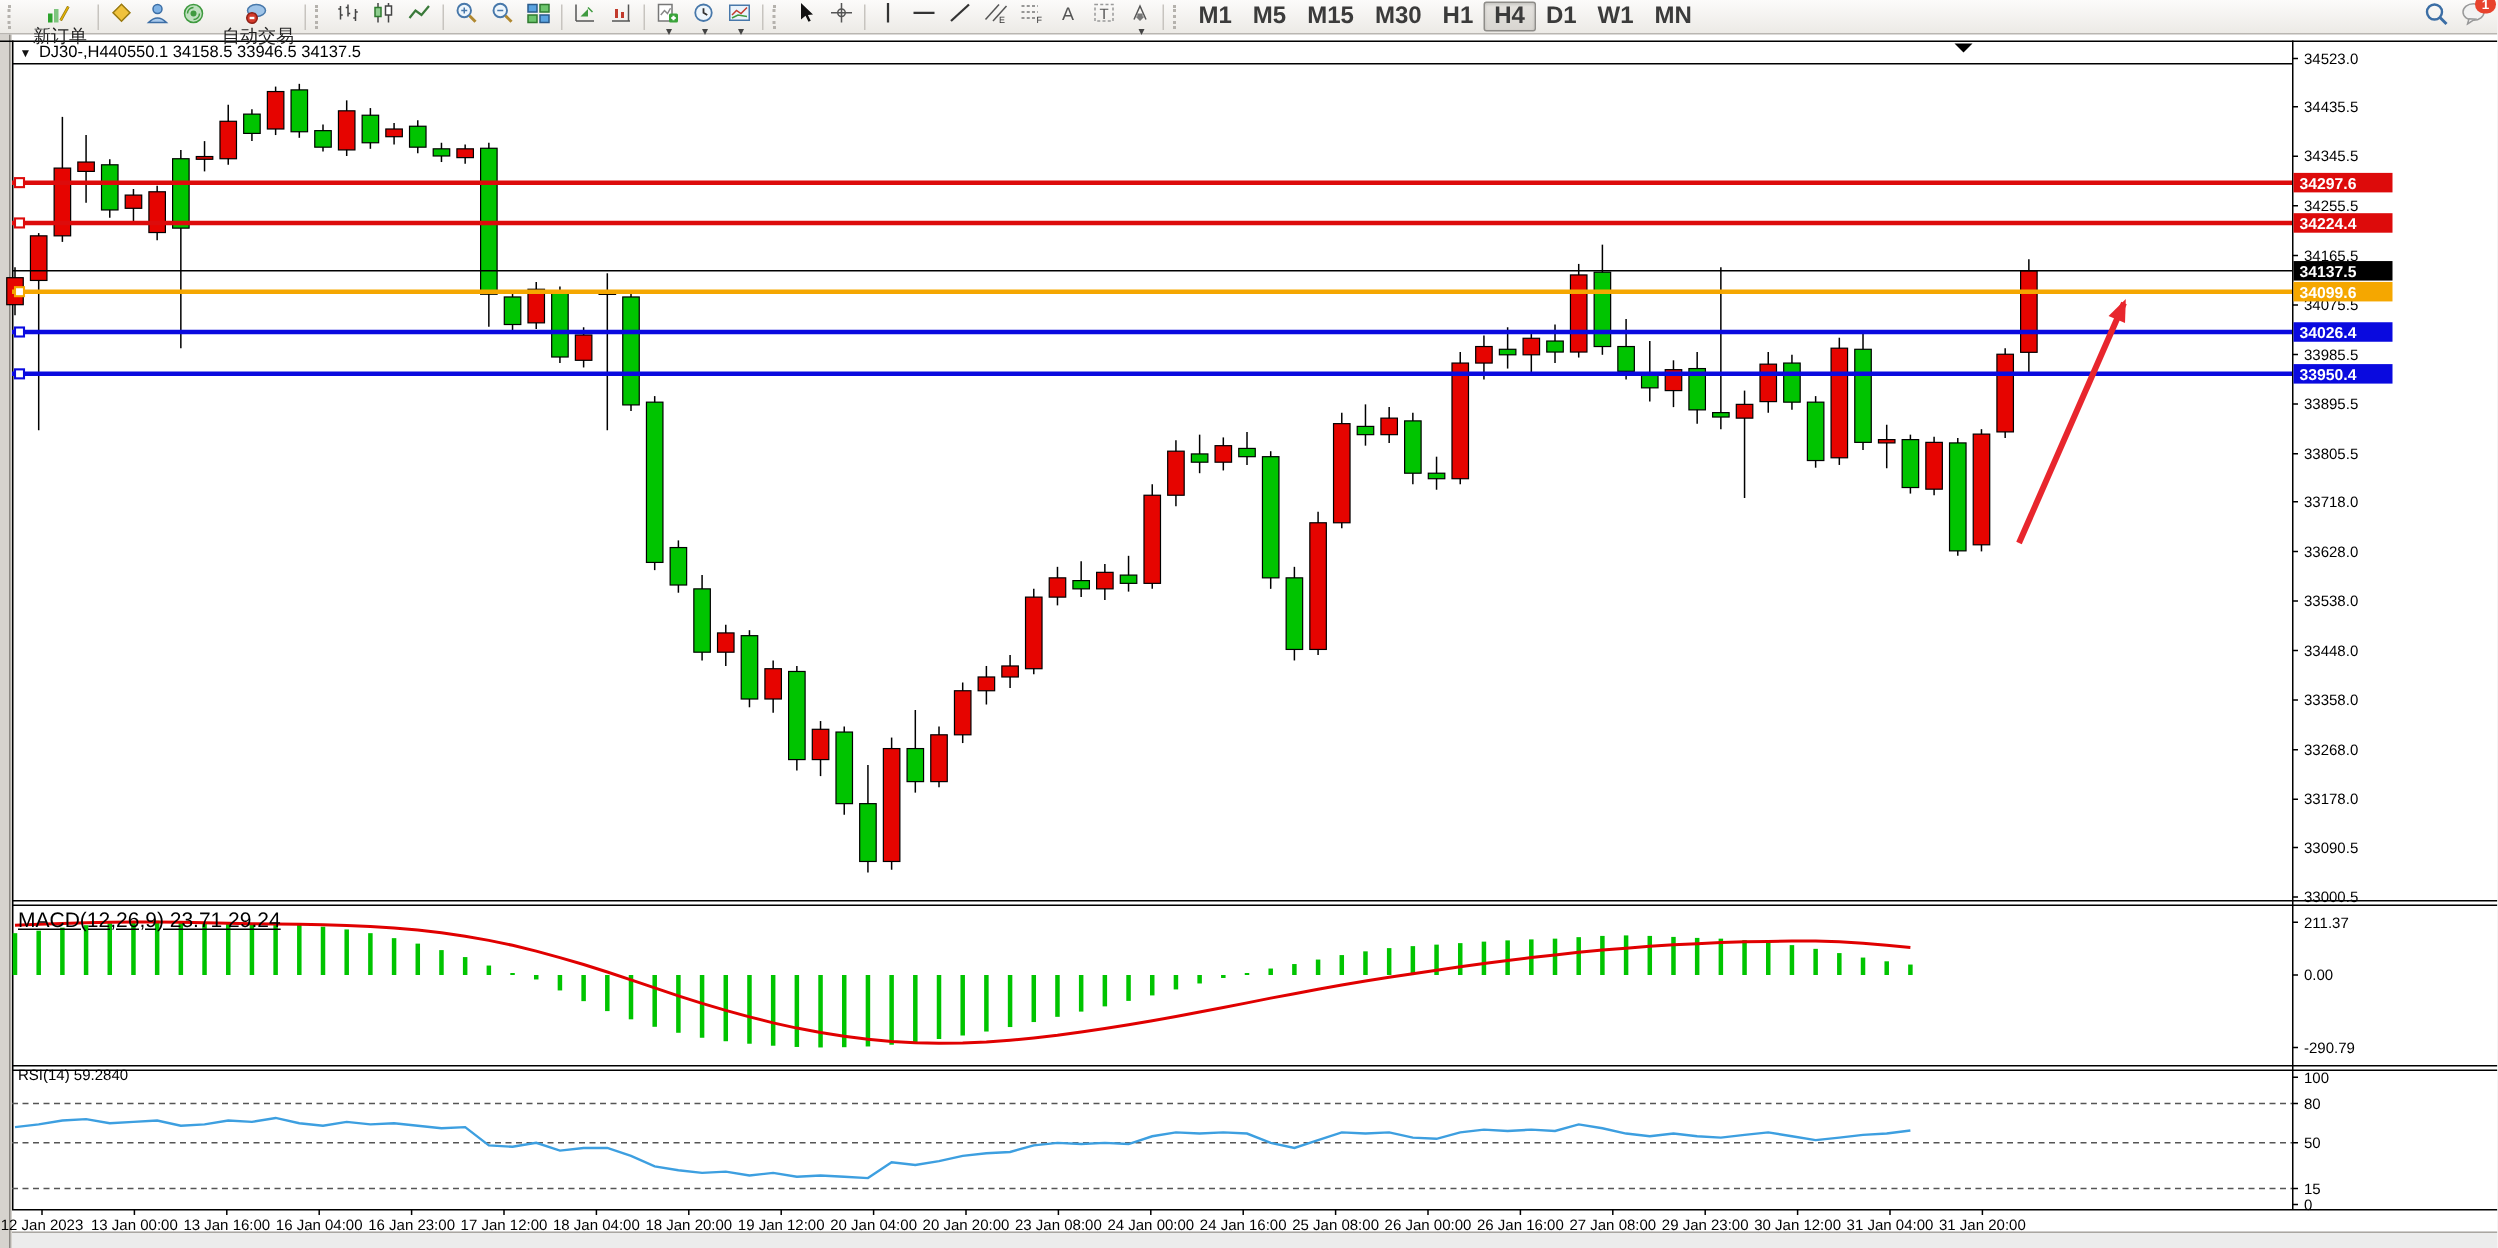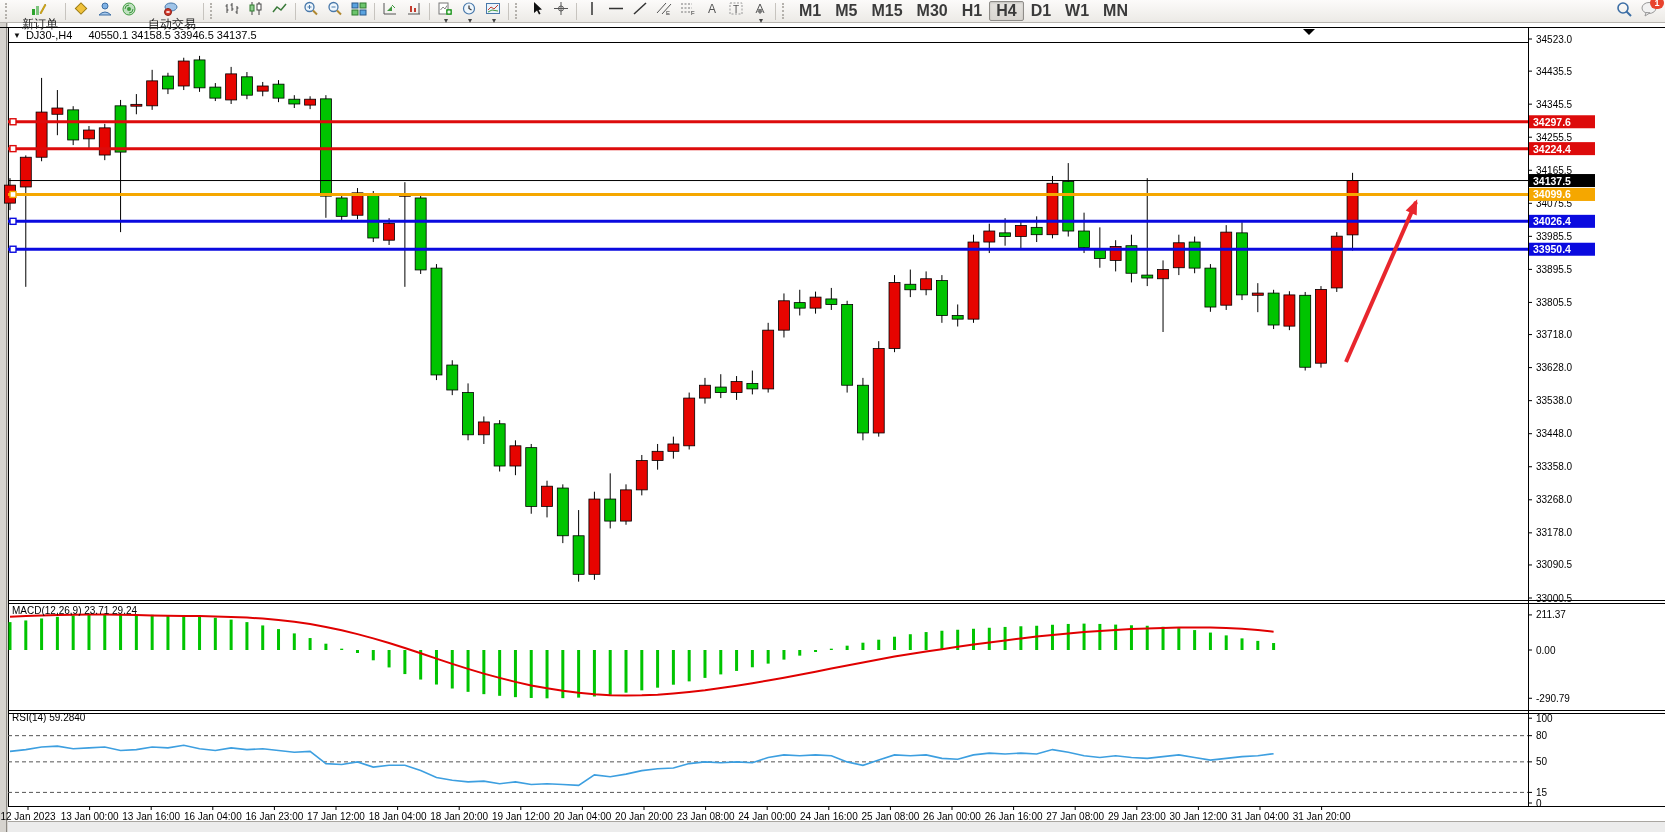--- a/index.html
+++ b/index.html
@@ -18,22 +18,22 @@
   .tb-tf{font-size:16px;font-weight:bold;color:#3b3b3b;padding:0 6px;height:18px;display:flex;align-items:center;border:1px solid transparent;border-radius:2px;}
   .tb-tf.active{border:1px solid #8f8d89;background:linear-gradient(#e6e4e0,#d8d5d0);box-shadow:inset 0 1px 2px rgba(0,0,0,.15);}
   #tb-right{margin-left:auto;display:flex;align-items:center;}
   .badge{position:absolute;top:-4px;right:-5px;background:#e8432d;color:#fff;font-size:9px;font-weight:bold;
     border-radius:7px;min-width:12px;height:12px;line-height:12px;text-align:center;padding:0 1px;}
   .tb-iconwrap{position:relative;}
   
   .ovl{position:absolute;z-index:3;color:#000;background:transparent;}
   #chart-title{left:13px;top:29px;font-size:11px;display:flex;align-items:center;}
   #chart-title .caret{font-size:8px;margin-right:5px;color:#111;}
-  #chart-title .sym{margin-right:16px;}
-  #macd-label{left:12px;top:605px;font-size:10px;}
+  #chart-title .sym{margin-right:0;}
+  #macd-label{left:12px;top:605px;font-size:14px;text-decoration:underline;}
   #rsi-label{left:12px;top:712px;font-size:10px;}
   svg text{font-family:"Liberation Sans",sans-serif;}
 </style>
 </head>
 <body>
 
 <div id="app">
 
   <div id="toolbar">
       <div class="tb-grip"></div>

